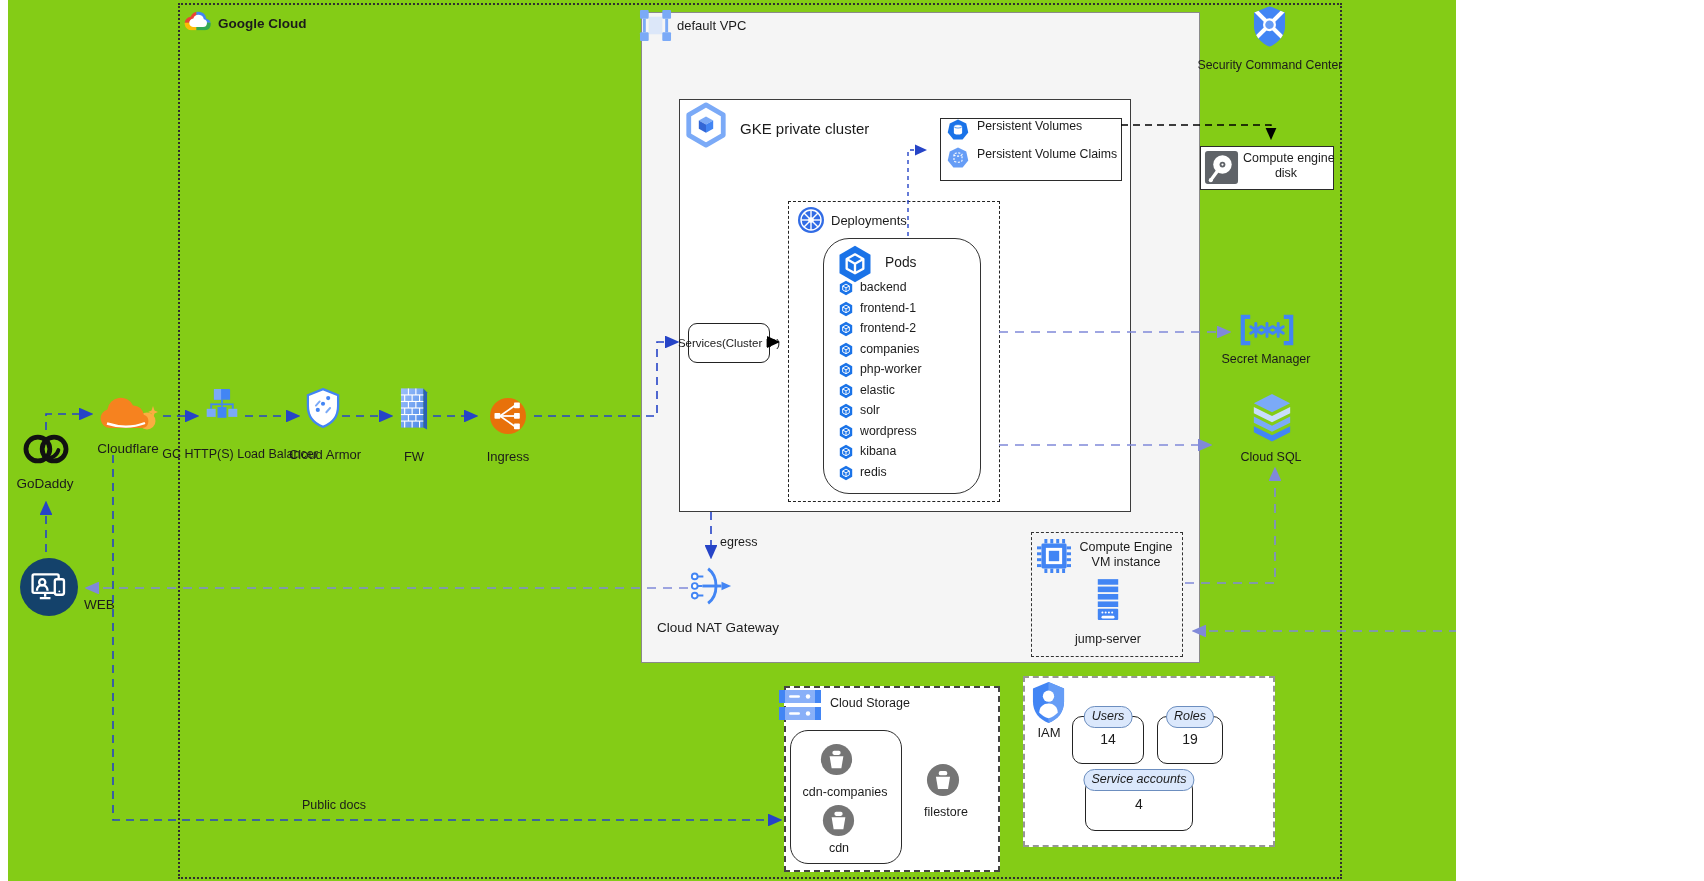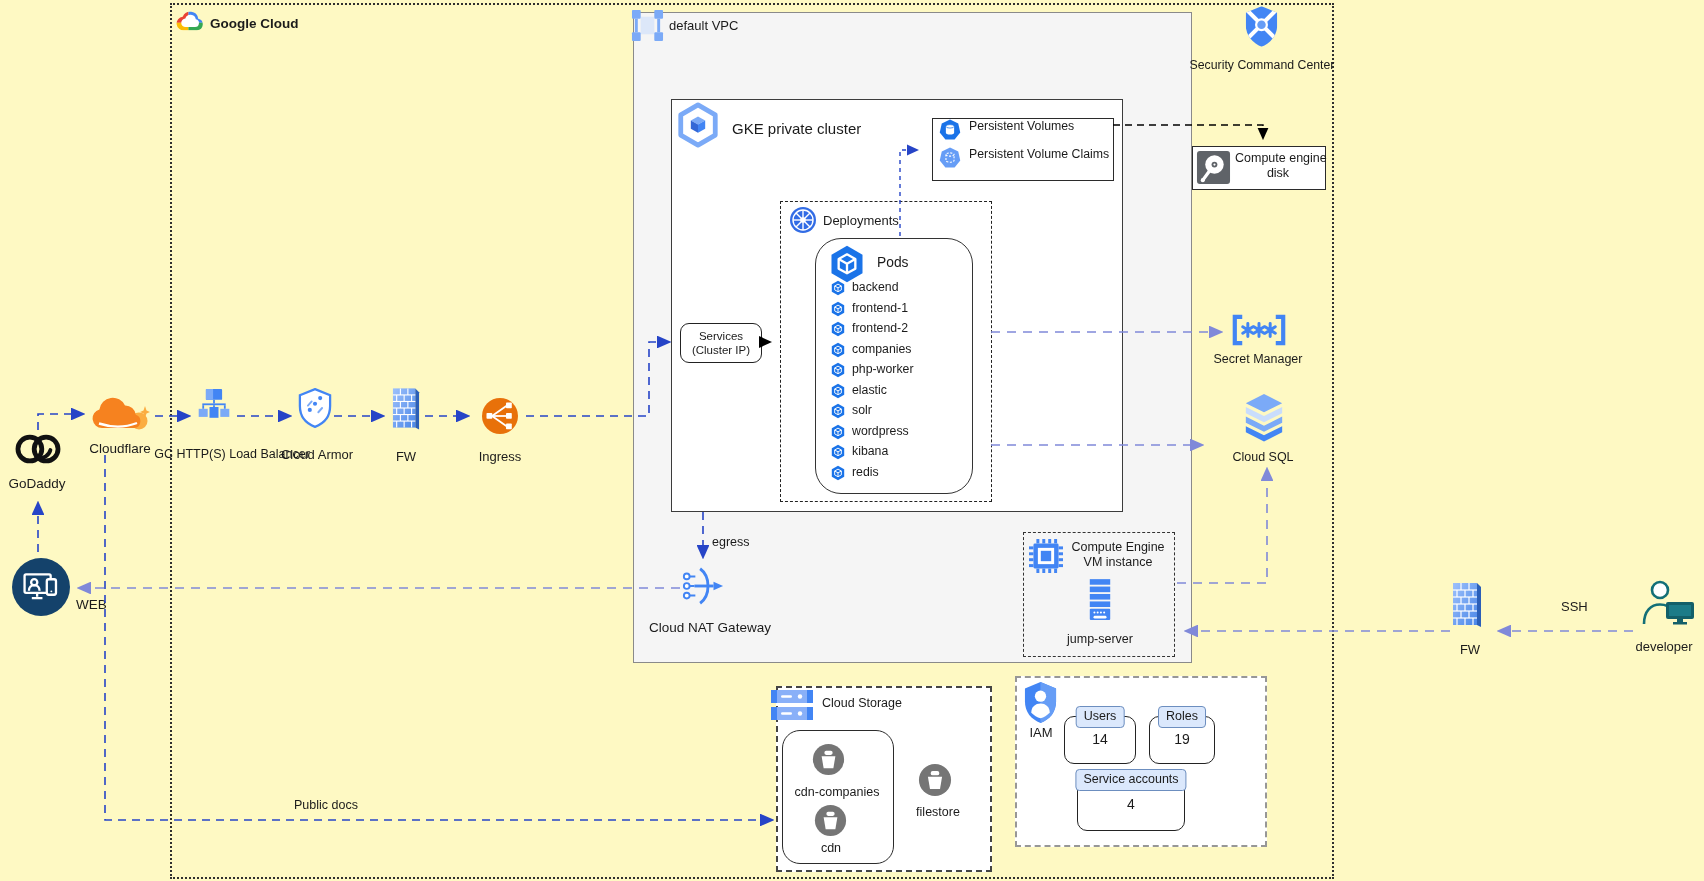--- a/index.html
+++ b/index.html
@@ -1,42 +1,42 @@
 <!DOCTYPE html>
 <html style="--gcp_blue: #4285f4; --gcp_light_blue: #7baaf7; --pod_blue: #1a73e8; --k8s_blue: #326ce5; --cloudflare_orange: #f6821f; --ingress_orange: #e8710a; --arrow_navy: #2644c7; --arrow_periwinkle: #8089d9; --bucket_gray: #757575; --badge_bg: #dbe8fc; --badge_border: #6c8ebf; --web_navy: #14426b; --developer_teal: #136f77; --vpc_bg: #f5f5f5;"><head>
 <meta charset="utf-8">
 <style>
   html,body{margin:0;padding:0;background:#fff;}
-  #canvas{position:relative;width:1704px;height:881px;background:#fef9c3;overflow:hidden;
-          font-family:"Liberation Sans",sans-serif;color:#1b1b1b;}
+  #canvas{position:relative;width:1448px;height:881px;background:#84cc16;overflow:hidden;
+          font-family:"Liberation Sans",sans-serif;color:#1b1b1b;margin-left:8px;}
   .abs{position:absolute;}
   .lbl{font-family:"Liberation Sans",sans-serif;color:#1b1b1b;line-height:1.22;white-space:nowrap;}
   .ctr{transform:translateX(-50%);}
   .s11{font-size:11.5px;} .s12{font-size:12.3px;} .s125{font-size:12.5px;}
   .s13{font-size:13px;} .s135{font-size:13.5px;} .s14{font-size:13.8px;} .s15{font-size:15px;}
   .b{font-weight:bold;}
   
   #gc-boundary{left:170px;top:3px;width:1160px;height:872px;border:2px dotted #2f2f2f;}
   #vpc-box{left:633px;top:12px;width:557px;height:649px;background:#f5f5f5;border:1px solid #8a8a8a;}
   #gke-box{left:671px;top:99px;width:450px;height:411px;background:#fff;border:1.5px solid #3c3c3c;}
   #pv-box{left:932px;top:118px;width:180px;height:61px;background:#fff;border:1.5px solid #2b2b2b;}
   #dep-box{left:780px;top:201px;width:210px;height:299px;border:1.6px dashed #222;}
   #pods-box{left:815px;top:238px;width:156px;height:254px;background:#fff;border:1.5px solid #333;border-radius:26px;}
   #svc-box{left:680px;top:323px;width:80px;height:38px;background:#fff;border:1.5px solid #222;border-radius:9px;
-           display:flex;flex-direction:column;align-items:center;justify-content:center;}
+           display:flex;flex-direction:row;align-items:center;justify-content:center;}
   #vm-box{left:1023px;top:532px;width:150px;height:123px;border:1.6px dashed #333;background:#f5f5f5;}
   #disk-box{left:1192px;top:146px;width:132px;height:42px;background:#fff;border:1.5px solid #2b2b2b;}
   #stor-box{left:776px;top:686px;width:212px;height:182px;border:2px dashed #444;background:#fff;}
   #bucket-box{left:782px;top:730px;width:110px;height:132px;border:1.5px solid #2b2b2b;border-radius:18px;background:#fff;}
   #iam-box{left:1015px;top:676px;width:248px;height:167px;border:2px dashed #979797;background:#fff;}
   .card{position:absolute;background:#fff;border:1.5px solid #232323;border-radius:10px;
         display:flex;align-items:center;justify-content:center;font-size:14px;}
   .badge{position:absolute;top:-11px;left:50%;transform:translateX(-50%);white-space:nowrap;
-         background:#dbe8fc;border:1px solid #6c8ebf;border-radius:4px;padding:0 7px;
-         height:20px;line-height:19px;font-size:12.5px;}
+         background:#dbe8fc;border:1px solid #6c8ebf;border-radius:11px;padding:0 7px;
+         height:20px;line-height:19px;font-size:12.5px;font-style:italic;}
   .prow{display:flex;align-items:flex-start;height:20.5px;gap:6px;}
   .pvrow{display:flex;align-items:flex-start;height:28px;gap:8px;padding-left:6px;}
   #wires{left:0;top:0;pointer-events:none;}
 </style>
 </head>
 <body>
 
 <svg width="0" height="0" style="position:absolute">
 <defs>
   <linearGradient id="gFW" x1="0" y1="0" x2="1" y2="1">

